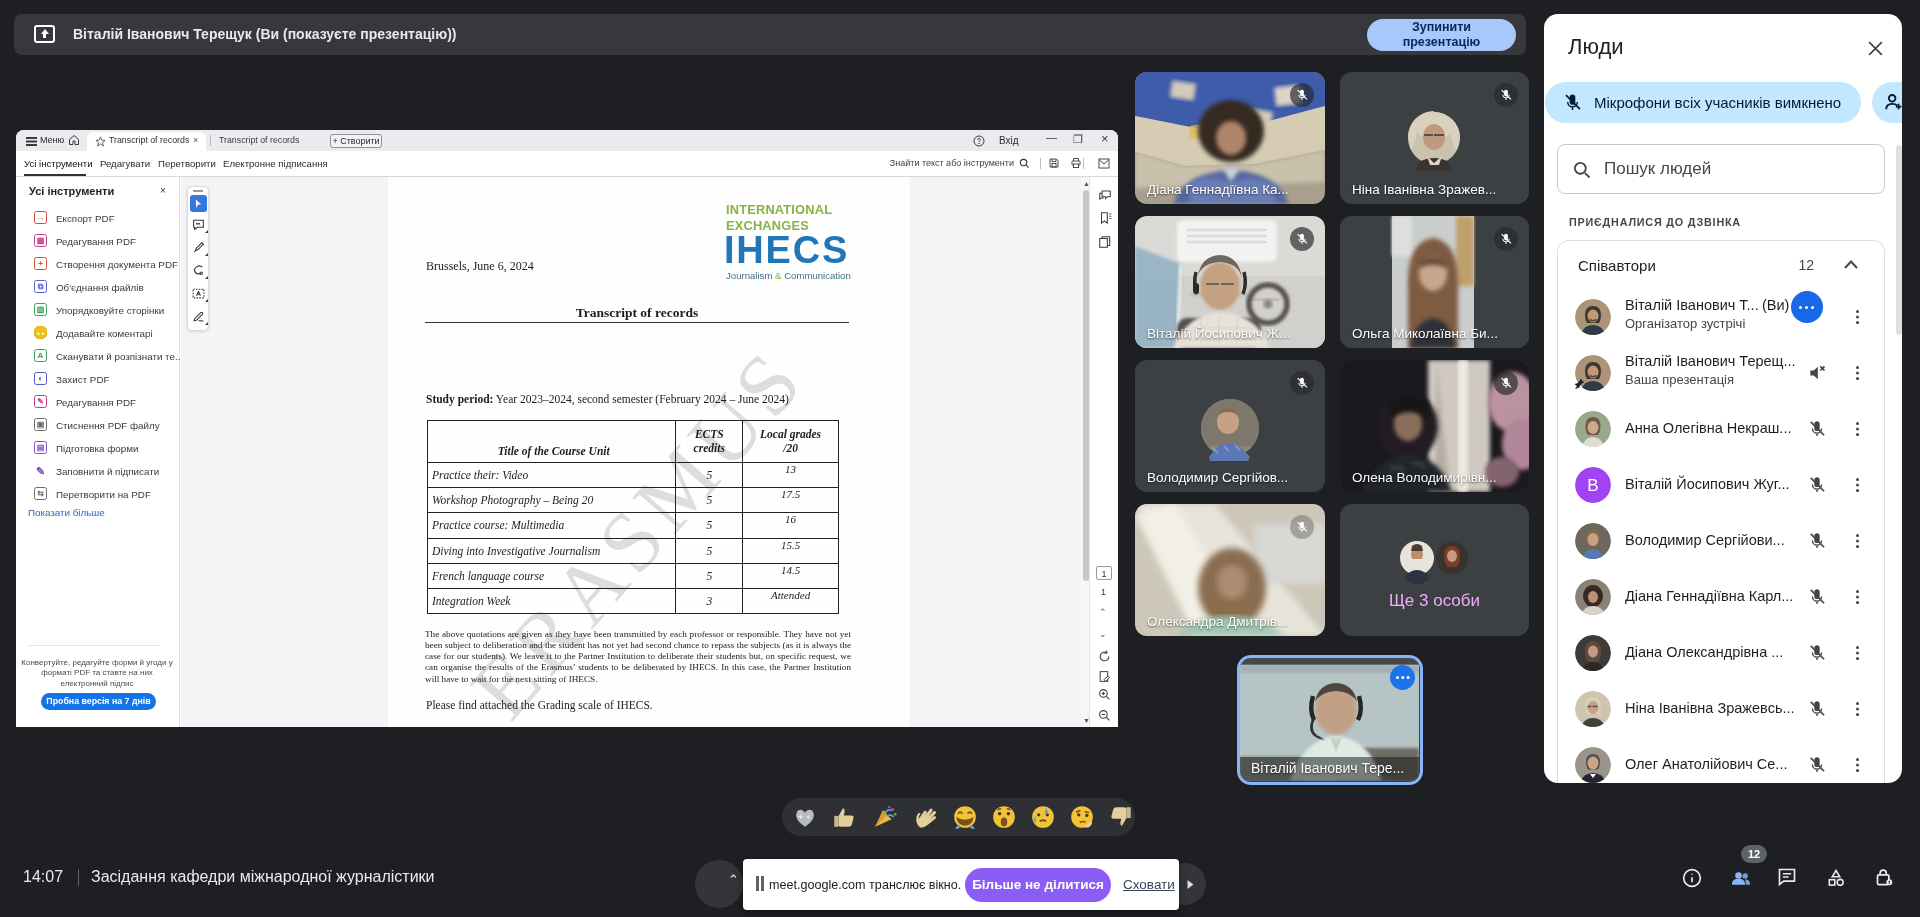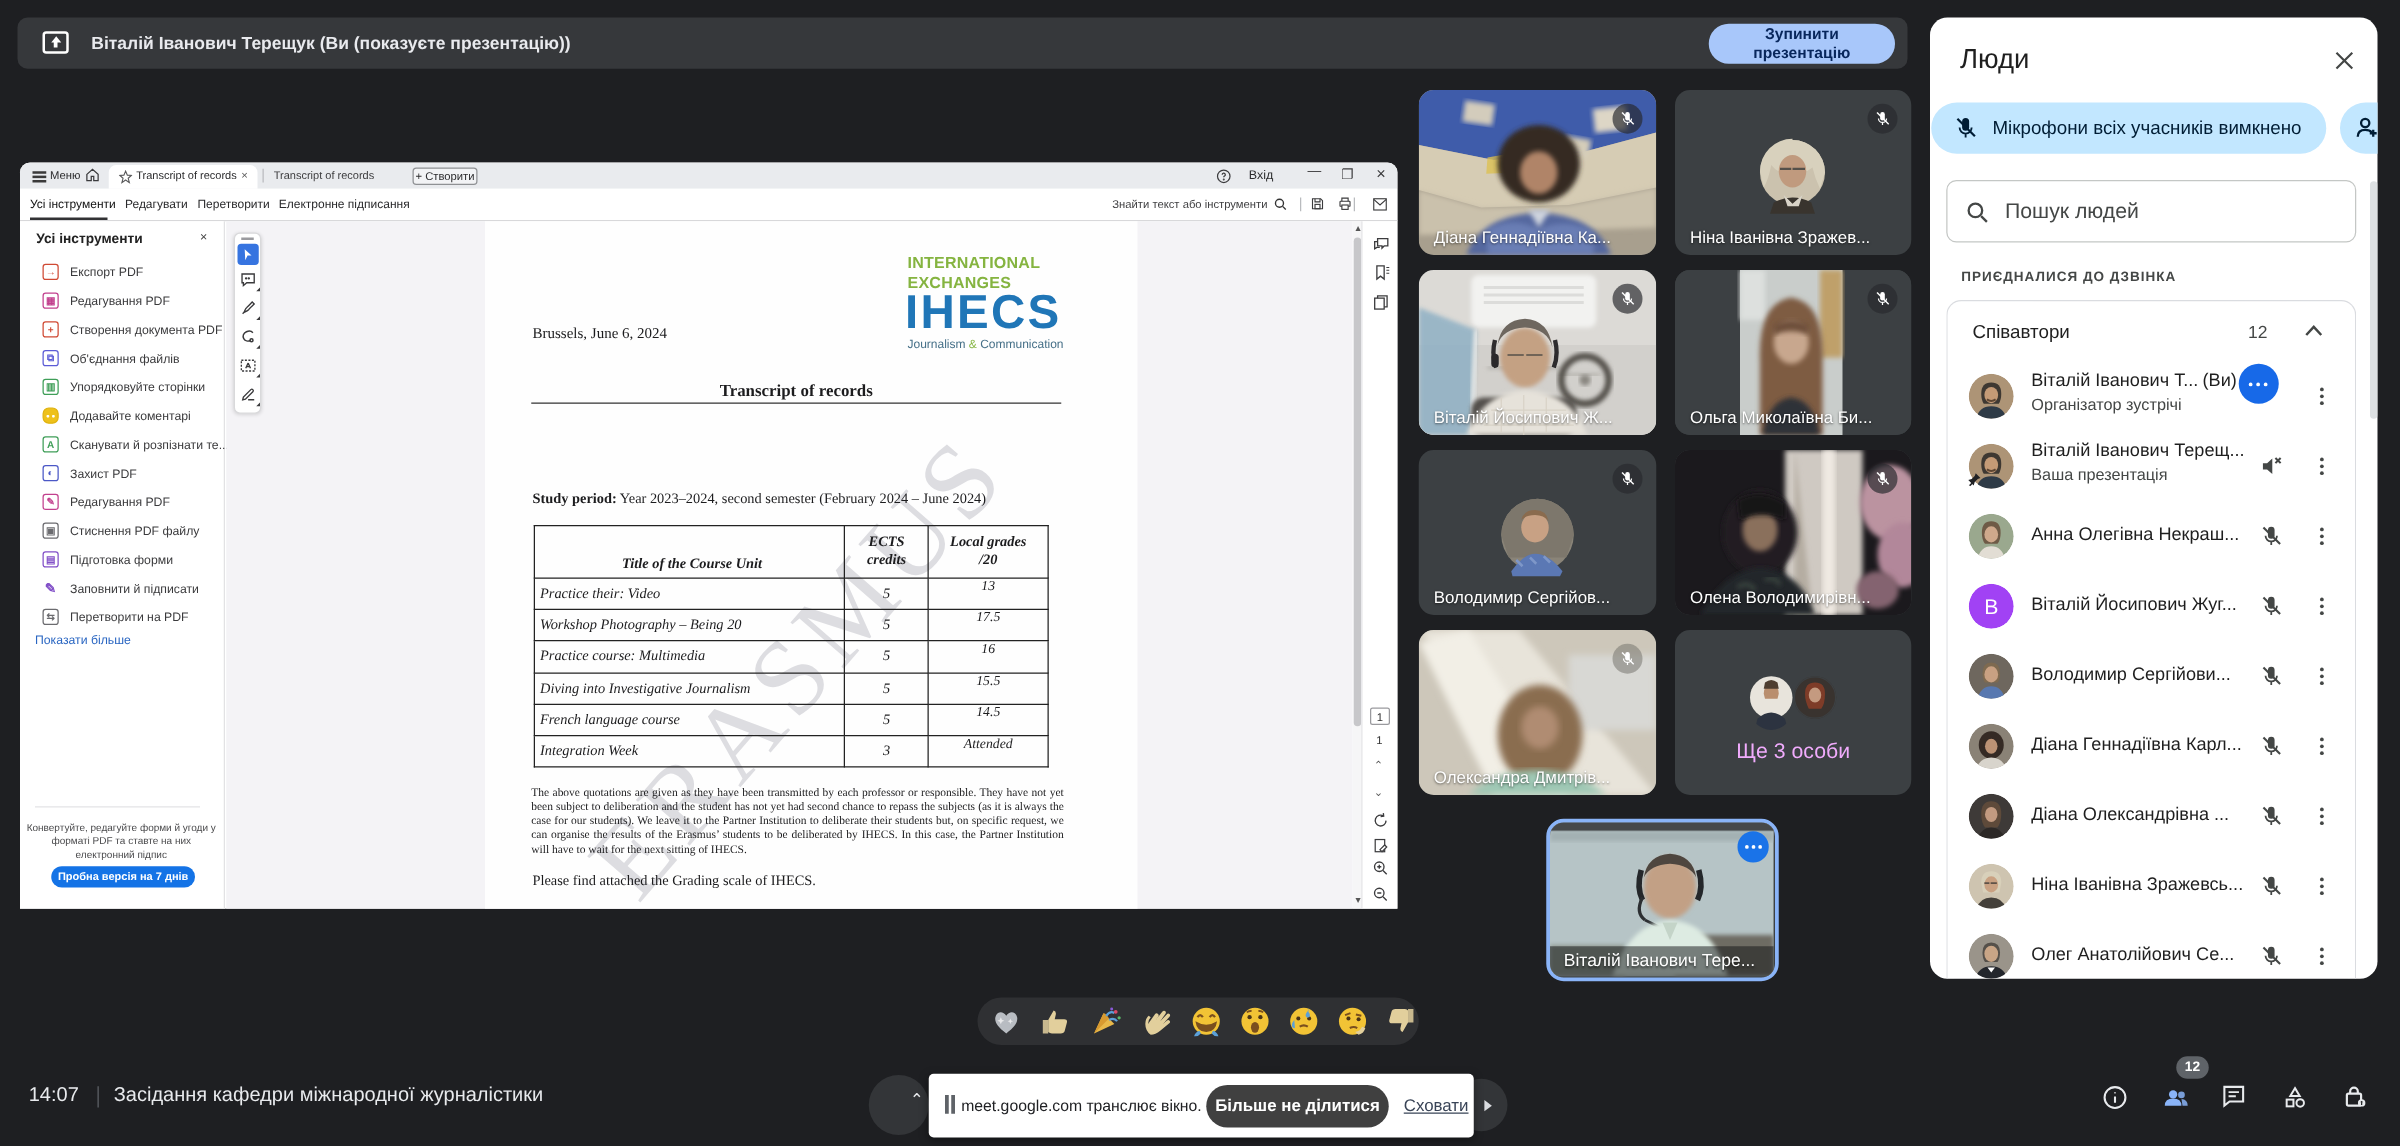--- a/index.html
+++ b/index.html
@@ -801,21 +801,21 @@
     <div class="abs" style="left:695px;top:860px;width:48px;height:48px;border-radius:24px;background:#333538;"></div>
     <div class="abs" style="left:728px;top:872px;color:#e8eaed;font-size:13px;">⌃</div>
     <div class="abs" style="left:1164px;top:863px;width:42px;height:42px;border-radius:50%;background:#333538;"></div>
     <svg class="abs" style="left:1186px;top:879px;" width="9" height="11" viewBox="0 0 12 14">
         <path d="M2 1 L10 7 L2 13 Z" fill="#dadce0"></path>
       </svg>
 
     <div class="abs" style="left:743px;top:859px;width:436px;height:51px;background:#fff;border-radius:4px;box-shadow:0 2px 8px rgba(0,0,0,.4);">
       <div style="position:absolute;left:13px;top:17px;width:2.6px;height:15px;background:#5f6368;box-shadow:5px 0 0 #5f6368;"></div>
       <div style="position:absolute;left:26px;top:19px;font-size:12.6px;color:#202124;">meet.google.com транслює вікно.</div>
-      <div style="position:absolute;left:222px;top:9px;width:146px;height:34px;background:#404040;border-radius:17px;color:#fff;font-size:13.5px;font-weight:bold;text-align:center;line-height:34px;">Більше не ділитися</div>
+      <div style="position:absolute;left:222px;top:9px;width:146px;height:34px;background:#8b5cf6;border-radius:17px;color:#fff;font-size:13.5px;font-weight:bold;text-align:center;line-height:34px;">Більше не ділитися</div>
       <div style="position:absolute;left:380px;top:18px;font-size:13.5px;color:#394457;text-decoration:underline;">Сховати</div>
     </div>
 
     <svg class="abs" style="left:1682px;top:868px;" width="20" height="20" viewBox="0 0 24 24" fill="none" stroke="#e8eaed" stroke-width="2">
         <circle cx="12" cy="12" r="10"></circle>
         <circle cx="12" cy="7.5" r="0.8" fill="#e8eaed" stroke="none"></circle>
         <path d="M12 11 V17"></path>
       </svg>
     <svg class="abs" style="left:1729px;top:868px;" width="24" height="20" viewBox="0 0 28 24" fill="#8ab4f8">
         <circle cx="11" cy="9" r="4"></circle>

